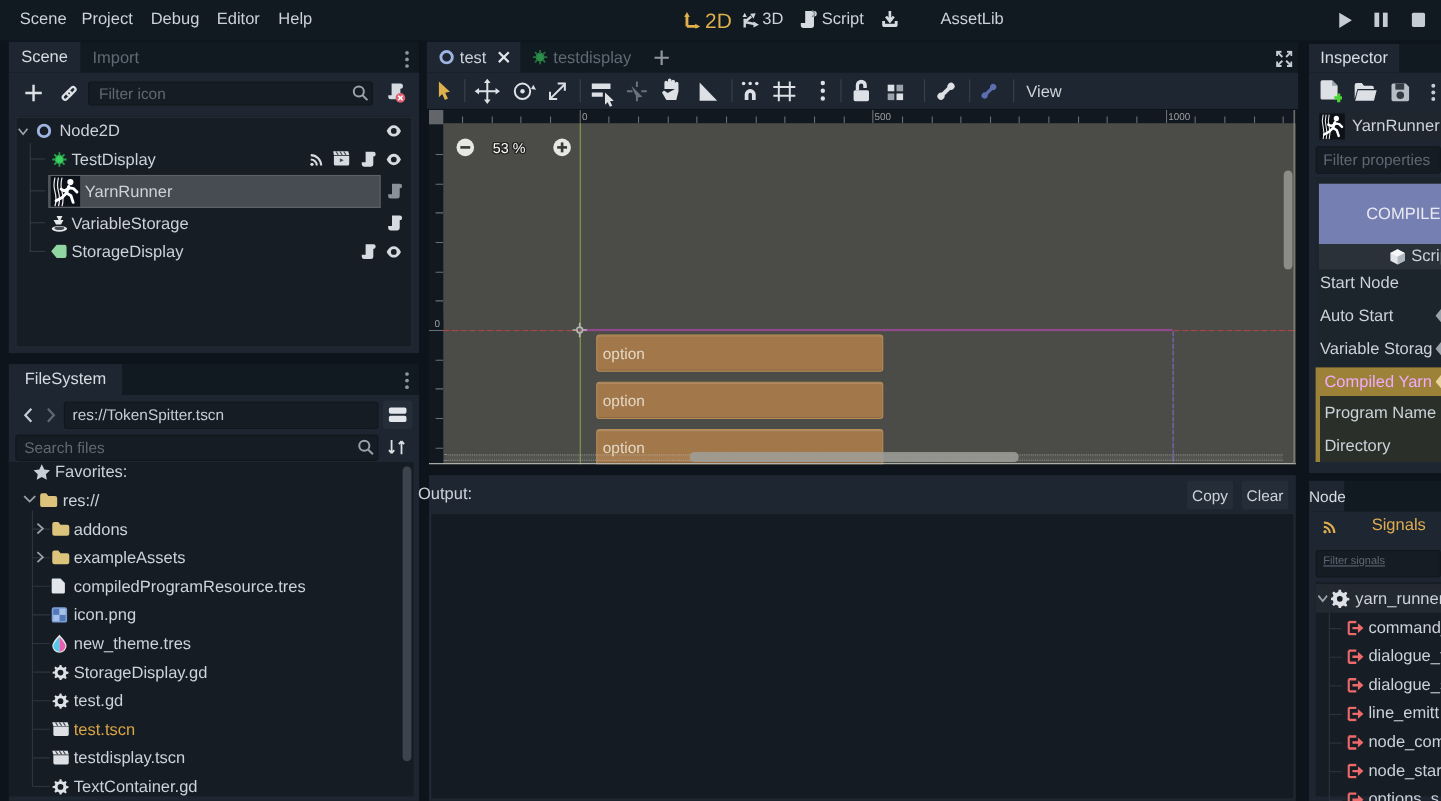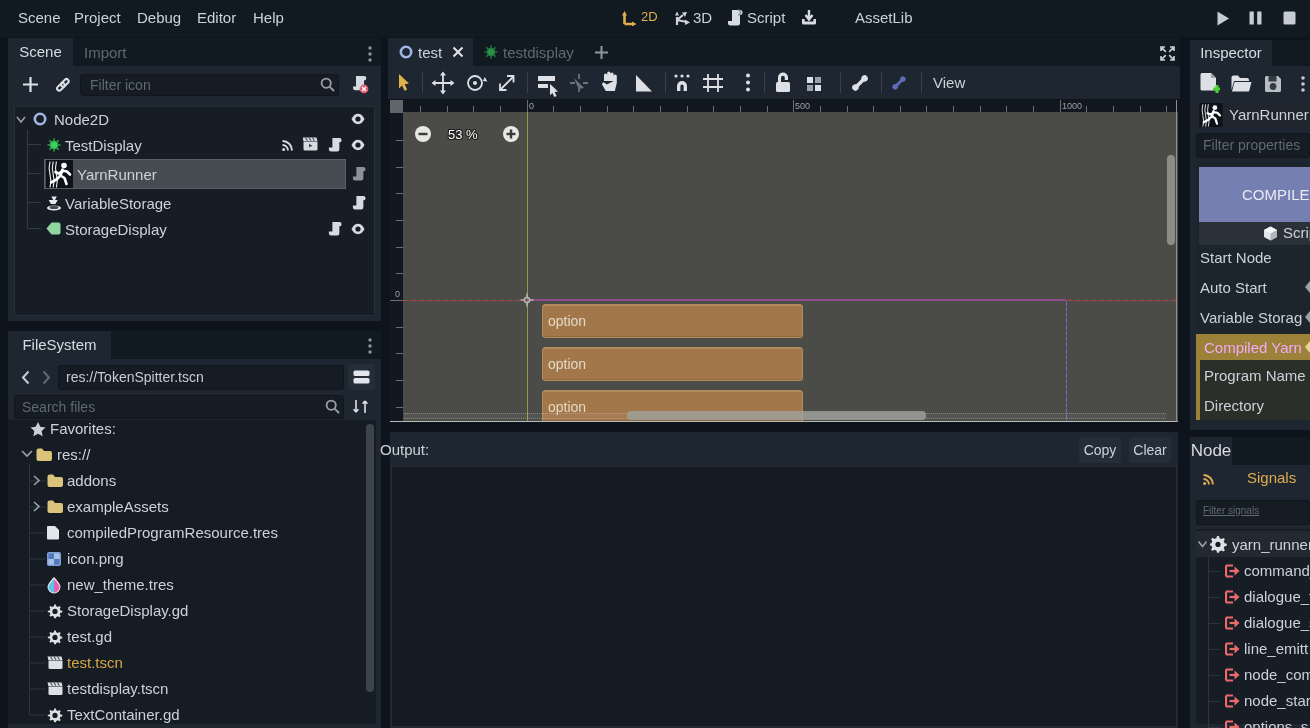--- a/index.html
+++ b/index.html
@@ -24,21 +24,21 @@
 <div class="abs txt" style="left:18px;top:9px;">Scene</div>
 <div class="abs txt" style="left:74px;top:9px;">Project</div>
 <div class="abs txt" style="left:137px;top:9px;">Debug</div>
 <div class="abs txt" style="left:197px;top:9px;">Editor</div>
 <div class="abs txt" style="left:253px;top:9px;">Help</div>
 <div id="topcenter">
   <svg class="abs" style="left:621px;top:10px;" width="16" height="16" viewBox="0 0 16 16">
     <path d="M3.5 14 L3.5 4 M3.5 14 L12 14" stroke="#e0b04d" stroke-width="2.6" fill="none"></path>
     <path d="M1 5.5 L3.5 1 L6 5.5 Z M11 11.5 L15.5 14 L11 16.5 Z" fill="#e0b04d"></path>
   </svg>
-  <div class="abs" style="left:641px;top:9px;font-size:13px;color:#e0b04d;">2D</div>
+  <div class="abs" style="left:641px;top:9px;font-size:19px;color:#e0b04d;">2D</div>
   <svg class="abs" style="left:674px;top:10px;" width="16" height="16" viewBox="0 0 16 16">
     <path d="M3 15 L3 7 M3 10 L9 5 M3 10 L13 12" stroke="#ced4da" stroke-width="2.2" fill="none"></path>
     <path d="M1 5.5 L3 1.5 L5 5.5 Z M8 2.5 L13 2 L11 7 Z M11 9.5 L16 12.5 L11 15 Z" fill="#ced4da"></path>
   </svg>
   <div class="abs txt" style="left:693px;top:9px;">3D</div>
   <svg class="abs" style="left:727px;top:9px;" width="16" height="17" viewBox="0 0 16 17">
     <path d="M5 1 h8 a2.5 2.5 0 0 1 0 5 v8 a2.5 2.5 0 0 1 -2.5 2.5 h-7 A2.5 2.5 0 0 1 1 14 V12 h4 Z" fill="#d6dbe1"></path>
     <path d="M11 1 a2.5 2.5 0 0 1 2.5 2.5 v0 a2.5 2.5 0 0 1 -2.5 2.5" fill="none" stroke="#8a9098" stroke-width="1.4"></path>
   </svg>
   <div class="abs txt" style="left:747px;top:9px;">Script</div>
@@ -505,21 +505,21 @@
   <svg class="abs" style="left:1305px;top:341px;" width="5" height="12" viewBox="0 0 5 12">
       <path d="M0 6 L5 0 V12 Z" fill="#e8d49a"></path>
     </svg>
   <div class="abs" style="left:1196px;top:360px;width:114px;height:60px;background:#2a2f29;"></div>
   <div class="abs" style="left:1196px;top:360px;width:4px;height:60px;background:#9c8138;"></div>
   <div class="abs" style="left:1204px;top:367px;font-size:15px;color:#ccd2d9;">Program Name</div>
   <div class="abs" style="left:1204px;top:397px;font-size:15px;color:#ccd2d9;">Directory</div>
 </div>
 
 <div class="abs tabbar" style="left:1190px;top:437px;width:120px;height:28px;"></div>
-<div class="abs tab-active" style="left:1190px;top:437px;width:42px;height:28px;font-size:17px;line-height:28px;text-align:center;">Node</div>
+<div class="abs tab-active" style="left:1190px;top:437px;width:32px;height:28px;font-size:14px;line-height:28px;text-align:center;">Node</div>
 <div class="abs panel" style="left:1190px;top:465px;width:120px;height:263px;"></div>
 <div id="nodepanel">
   <svg class="abs" style="left:1202px;top:472px;" width="14" height="14" viewBox="0 0 14 14" fill="none" stroke="#e0ac50" stroke-width="1.9">
       <path d="M1.5 7 A5.5 5.5 0 0 1 7 12.5 M1.5 3 A9.5 9.5 0 0 1 11 12.5"></path>
       <circle cx="2.6" cy="11.4" r="1.5" fill="#e0ac50" stroke="none"></circle>
     </svg>
   <div class="abs" style="left:1247px;top:469px;font-size:15px;color:#e0ac50;">Signals</div>
   <div class="input abs" style="left:1196px;top:500px;width:114px;height:25px;"></div>
   <div class="abs dim" style="left:1203px;top:505px;font-size:10px;text-decoration:underline;">Filter signals</div>
   <div class="abs" style="left:1196px;top:529px;width:114px;height:195px;background:#161d24;"></div>

